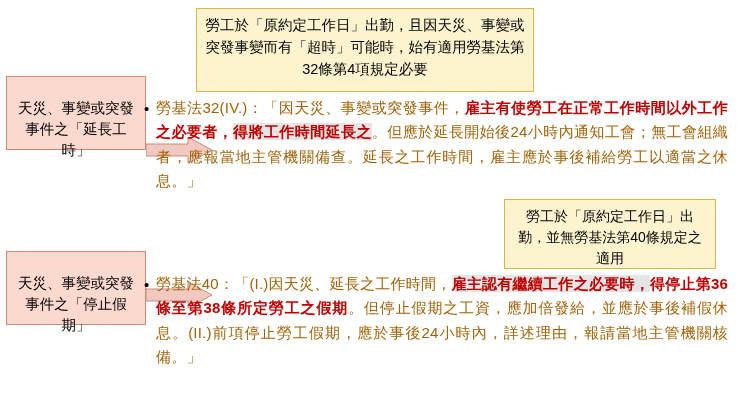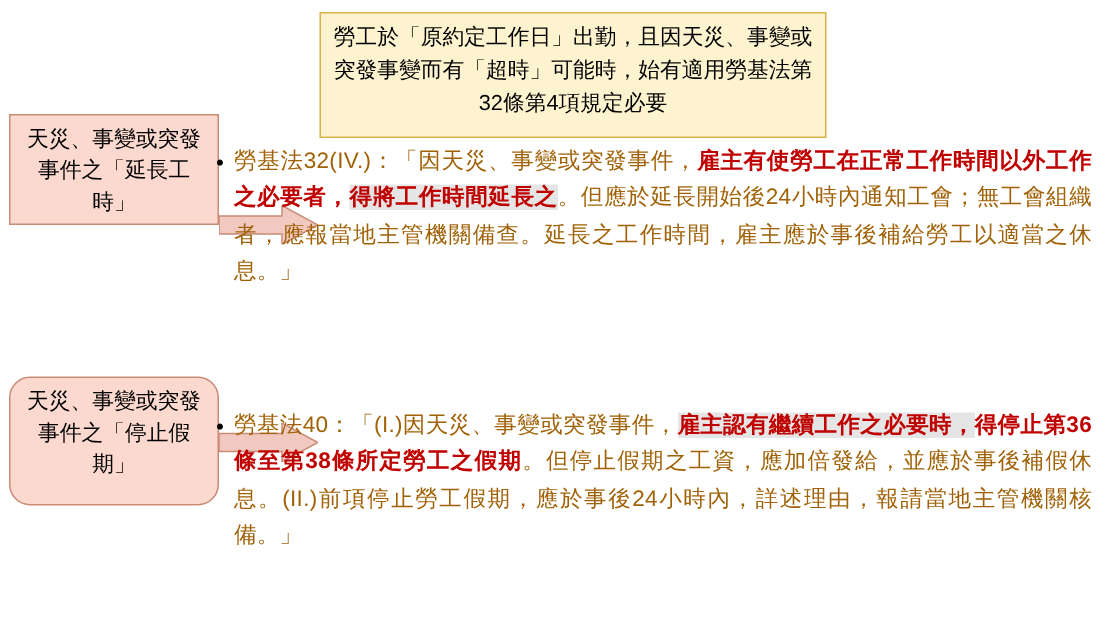--- a/index.html
+++ b/index.html
@@ -23,21 +23,20 @@
   .callout {
     position: absolute;
     background: #fdf3cf;
     border: 1px solid #d9b44a;
     box-sizing: border-box;
     font-size: 14.5px;
     line-height: 1.5;
     text-align: center;
     padding: 6px 8px;
     color: #000;
-    margin-left: 17px;
   }
   #callout-top {
     left: 196px;
     top: 8px;
     width: 338px;
     height: 84px;
   }
   #callout-bottom {
     left: 504px;
     top: 199px;
@@ -47,36 +46,35 @@
   }
   
   .tag-box {
     position: absolute;
     background: #fbd9cf;
     border: 1px solid #c98b76;
     box-sizing: border-box;
     text-align: center;
     font-size: 14.5px;
     line-height: 1.45;
-    padding: 6px 6px;
+    padding: 21px 6px;
     color: #000;
     font-family: Liberation Serif, serif;
   }
   #tag-top {
     left: 6px;
     top: 76px;
     width: 140px;
     height: 74px;
   }
   #tag-bottom {
     left: 6px;
     top: 251px;
     width: 140px;
-    height: 86px;
-    border-radius: 14px;
+    height: 74px;
   }
   
   .arrow {
     position: absolute;
   }
   #arrow-top {
     left: 146px;
     top: 137px;
     width: 66px;
     height: 26px;
@@ -130,20 +128,21 @@
     color: #a16207;
   }
 </style>
 </head>
 <body>
 
 <div class="canvas">
 
   <div class="callout" id="callout-top">勞工於「原約定工作日」出勤，且因天災、事變或突發事變而有「超時」可能時，始有適用勞基法第32條第4項規定必要</div>
 
+  <div class="callout" id="callout-bottom">勞工於「原約定工作日」出勤，並無勞基法第40條規定之適用</div>
 
   <div class="tag-box" id="tag-top">天災、事變或突發事件之「延長工時」</div>
 
   <div class="tag-box" id="tag-bottom">天災、事變或突發事件之「停止假期」</div>
 
   <svg class="arrow" id="arrow-top" viewBox="0 0 66 26">
     <polygon points="0,7 42,7 42,0 66,13 42,26 42,19 0,19" fill="#f2c9c0" stroke="#c98b76" stroke-width="1"></polygon>
   </svg>
   <svg class="arrow" id="arrow-bottom" viewBox="0 0 66 26">
     <polygon points="0,7 42,7 42,0 66,13 42,26 42,19 0,19" fill="#f2c9c0" stroke="#c98b76" stroke-width="1"></polygon>
@@ -152,17 +151,17 @@
   <div class="para" id="para-32">
     <span class="bullet">•</span>
     <span class="para-inner">
       <span class="plain">勞基法32(IV.)：「因天災、事變或突發事件，</span><span class="red-bold">雇主有使勞工在正常工作時間以外工作之必要者，</span><span class="hl">得將工作時間延長之</span><span class="plain">。但應於延長開始後24小時內通知工會；無工會組織者，應報當地主管機關備查。延長之工作時間，雇主應於事後補給勞工以適當之休息。」</span>
     </span>
   </div>
 
   <div class="para" id="para-40">
     <span class="bullet">•</span>
     <span class="para-inner">
-      <span class="plain">勞基法40：「(I.)因天災、事變或突發事件，</span><span class="hl">雇主認有繼續工作之必要時，</span><span class="red-bold">得停止第36條至第38條所定勞工之假期</span><span class="plain">。但停止假期之工資，應加倍發給，並應於事後補假休息。(II.)前項停止勞工假期，應於事後24小時內，詳述理由，報請當地主管機關核備。」</span>
+      <span class="plain">勞基法40：「(I.)因天災、延長之工作時間，</span><span class="hl">雇主認有繼續工作之必要時，</span><span class="red-bold">得停止第36條至第38條所定勞工之假期</span><span class="plain">。但停止假期之工資，應加倍發給，並應於事後補假休息。(II.)前項停止勞工假期，應於事後24小時內，詳述理由，報請當地主管機關核備。」</span>
     </span>
   </div>
 
 </div>
 
 </body></html>

